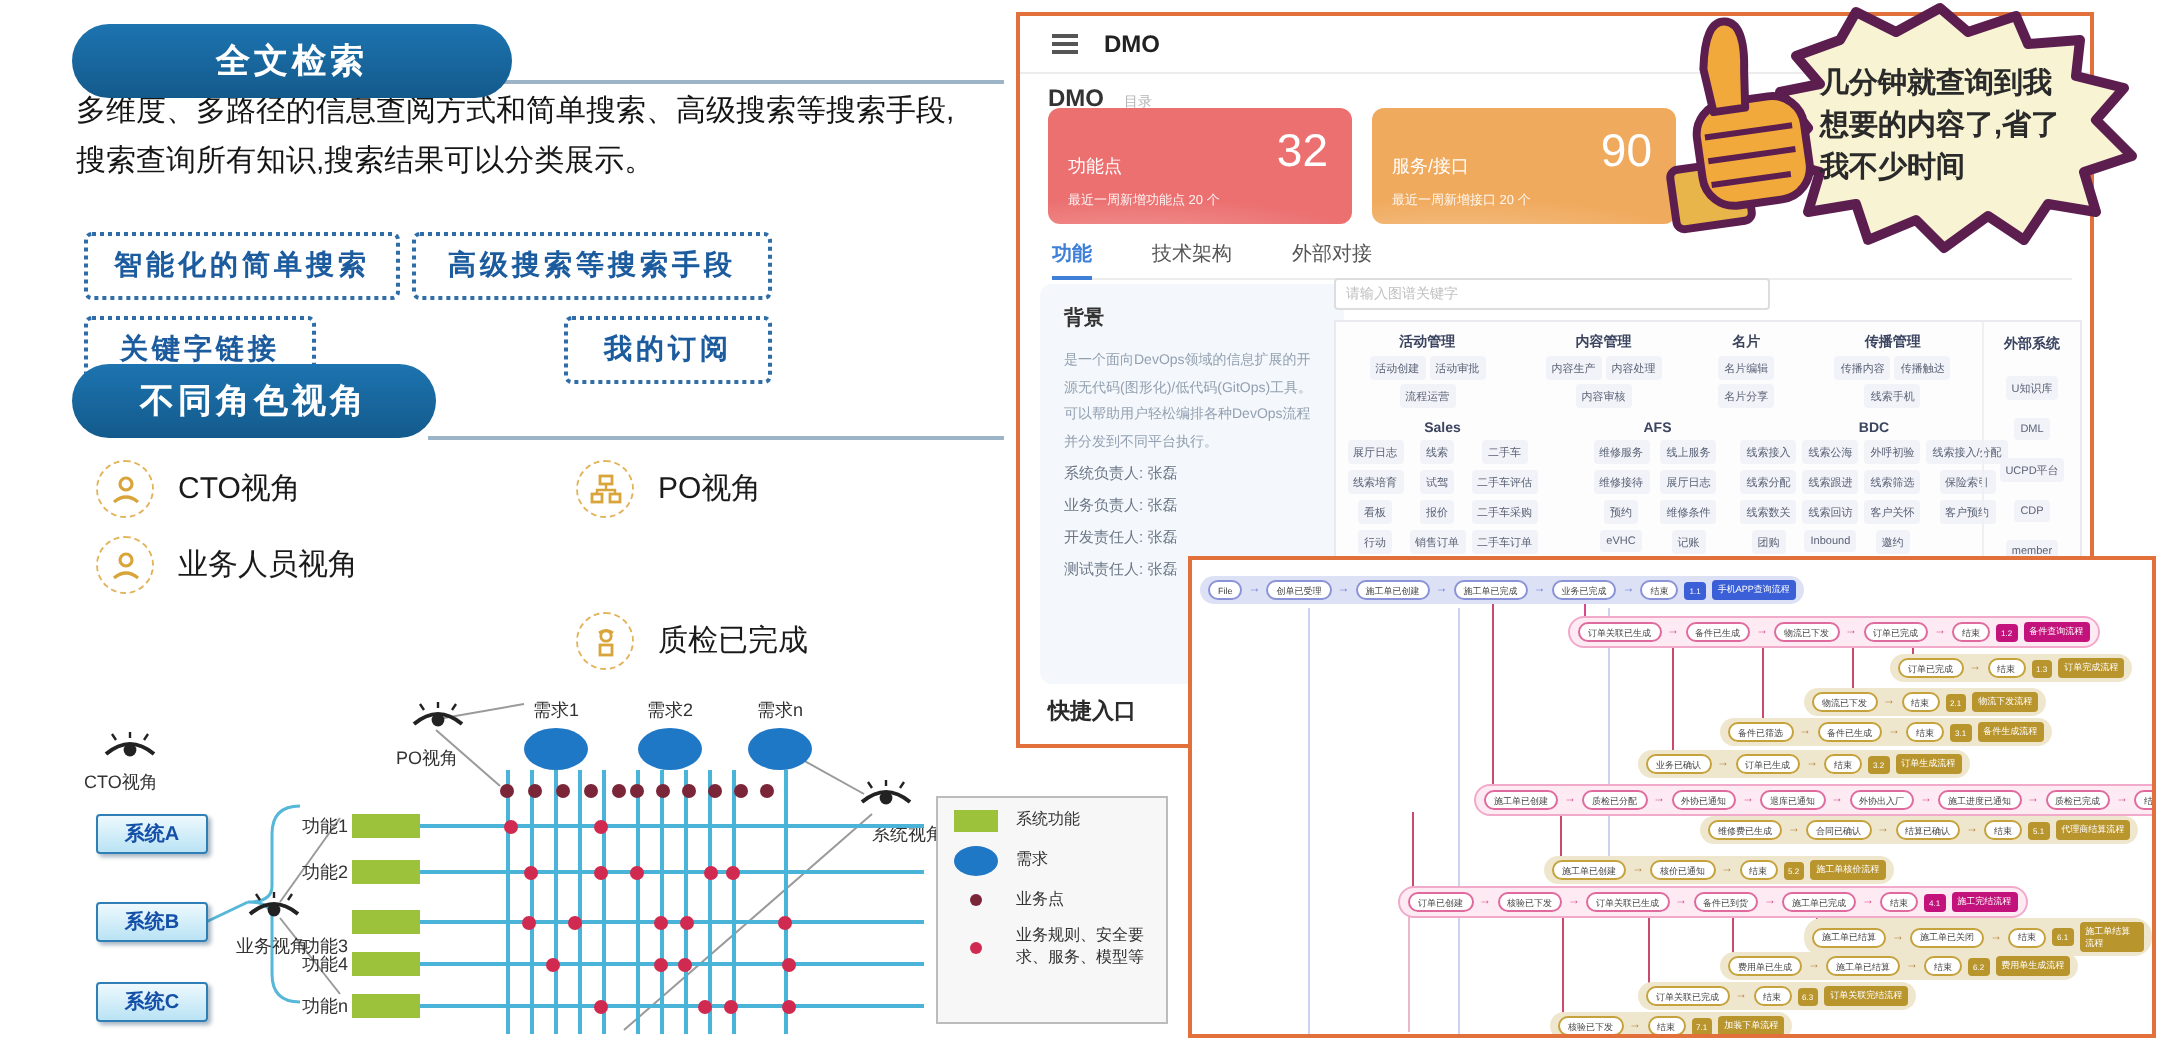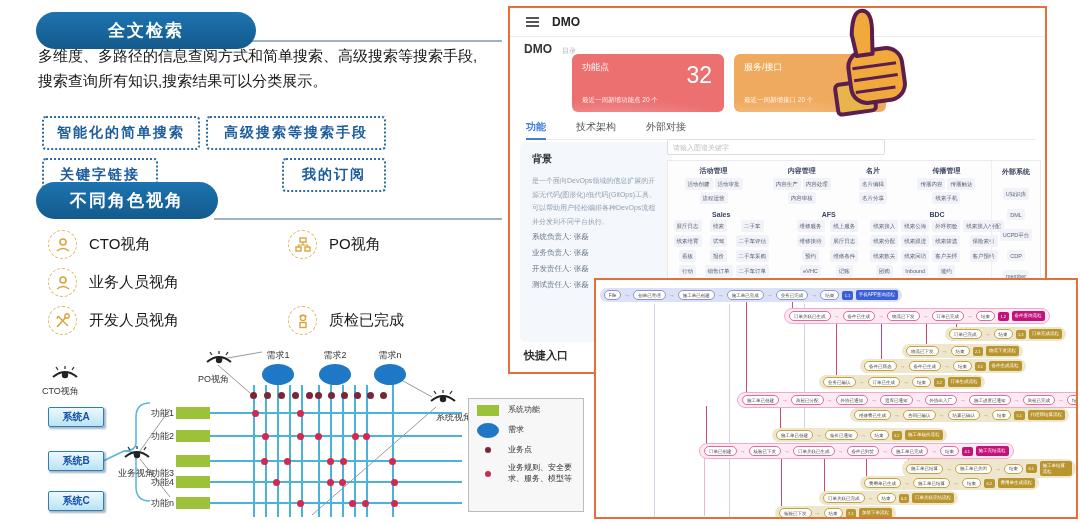--- a/index.html
+++ b/index.html
@@ -46,22 +46,22 @@
   
   #dash{position:absolute;left:508px;top:6px;width:539px;height:368px;background:#fff;
         border:2px solid #e2703a;box-sizing:border-box;overflow:hidden;z-index:10;}
   #dash-head{position:absolute;left:0;top:0;width:100%;height:28px;border-bottom:1px solid #ececec;}
   #hamburger{position:absolute;left:16px;top:9px;width:13px;height:10px;cursor:pointer;}
   #hamburger i{display:block;height:1.5px;background:#555;margin-bottom:2.5px;}
   #dash-title{position:absolute;left:42px;top:7px;font-size:12px;font-weight:bold;color:#222;}
   #crumb{position:absolute;left:14px;top:34px;font-size:12px;font-weight:bold;color:#333;}
   #crumb-sub{position:absolute;left:52px;top:38px;font-size:7px;color:#b5b5b5;}
   .stat-card{position:absolute;width:152px;height:58px;border-radius:6px;color:#fff;
-             padding:7px 10px;box-sizing:border-box;
-             background-image:radial-gradient(130% 65% at 28% 118%,rgba(255,255,255,.28),transparent 62%);margin-left:48px;}
+             padding:23px 10px;box-sizing:border-box;
+             background-image:radial-gradient(130% 65% at 28% 118%,rgba(255,255,255,.28),transparent 62%);}
   .sc-title{font-size:9px;}
   .sc-num{position:absolute;right:12px;top:8px;font-size:23px;font-weight:500;}
   .sc-sub{position:absolute;left:10px;bottom:7px;font-size:6.5px;opacity:.92;}
   #tabs{position:absolute;left:16px;top:112px;width:510px;border-bottom:1px solid #ececec;
         display:flex;gap:30px;padding-bottom:5px;}
   .tab{font-size:10px;color:#555;cursor:pointer;}
   .tab.active{color:#3f7fd8;font-weight:bold;position:relative;}
   .tab.active::after{content:"";position:absolute;left:0;right:0;bottom:-6px;height:2px;background:#3f7fd8;}
   #bgpanel{position:absolute;left:10px;top:134px;width:152px;height:200px;background:#f4f8fc;
            border-radius:6px;padding:10px 12px;box-sizing:border-box;}
@@ -150,30 +150,20 @@
     <span class="role-label">PO视角</span>
   </div>
   <div class="role-item" style="left:48px;top:268px;">
     <span class="role-icon">
         <svg width="16" height="16" viewBox="0 0 16 16">
           <circle cx="8" cy="5" r="3" fill="none" stroke="#d9a53a" stroke-width="1.6"></circle>
           <path d="M2,14 Q8,9 14,14" fill="none" stroke="#d9a53a" stroke-width="1.6"></path>
         </svg>
       </span>
     <span class="role-label">业务人员视角</span>
-  </div>
-  <div class="role-item" style="left:48px;top:306px;">
-    <span class="role-icon">
-        <svg width="16" height="16" viewBox="0 0 16 16">
-          <path d="M2,14 L11,4" stroke="#d9a53a" stroke-width="1.6"></path>
-          <circle cx="12" cy="3" r="2.2" fill="none" stroke="#d9a53a" stroke-width="1.4"></circle>
-          <path d="M3,3 L13,13 M3,3 L2,6" stroke="#d9a53a" stroke-width="1.4"></path>
-        </svg>
-      </span>
-    <span class="role-label">开发人员视角</span>
   </div>
   <div class="role-item" style="left:288px;top:306px;">
     <span class="role-icon">
         <svg width="16" height="16" viewBox="0 0 16 16">
           <circle cx="8" cy="5" r="2.6" fill="none" stroke="#d9a53a" stroke-width="1.4"></circle>
           <path d="M4.5,3.5 Q8,1 11.5,3.5" fill="none" stroke="#d9a53a" stroke-width="1.4"></path>
           <rect x="5" y="9.5" width="6" height="5" fill="none" stroke="#d9a53a" stroke-width="1.4"></rect>
         </svg>
       </span>
     <span class="role-label">质检已完成</span>
@@ -470,20 +460,26 @@
           <div class="g-title">外部系统</div>
           <div class="g-btn">U知识库</div>
           <div class="g-btn">DML</div>
           <div class="g-btn">UCPD平台</div>
           <div class="g-btn">CDP</div>
           <div class="g-btn">member</div>
         </div>
     </div>
   </div>
 
+  <div id="bubble">
+    <svg width="208" height="130" viewBox="0 0 208 130">
+      <polygon points="36,28 58,20 66,6 86,16 108,4 122,16 146,8 152,22 178,20 176,38 200,44 186,60 204,78 180,86 186,106 162,102 150,120 132,108 110,124 96,110 72,120 66,102 42,106 48,86 26,80 42,64 28,46 48,42" fill="#f8f3d3" stroke="#5b1e4f" stroke-width="5" stroke-linejoin="round"></polygon>
+    </svg>
+    <div id="bubble-text">几分钟就查询到我想要的内容了,省了我不少时间</div>
+  </div>
   <svg id="thumb" viewBox="0 0 92 116">
     <rect x="6" y="74" width="38" height="30" rx="4" fill="#e8b54a" stroke="#5b1e4f" stroke-width="4"></rect>
     <rect x="22" y="44" width="54" height="52" rx="16" fill="#f2a93b" stroke="#5b1e4f" stroke-width="4"></rect>
     <path d="M30,26 Q34,2 44,4 Q54,6 50,30 L48,48 L32,48 Z" fill="#f2a93b" stroke="#5b1e4f" stroke-width="4" stroke-linejoin="round"></path>
     <path d="M26,60 H70 M26,72 H70 M26,84 H66" stroke="#5b1e4f" stroke-width="3" fill="none"></path>
   </svg>
 
   <div id="flow">
       <div class="fc-vline" style="left: 58px; top: 24px; height: 214px; background: rgb(205, 210, 238);"></div>
       <div class="fc-vline" style="left: 133px; top: 24px; height: 214px; background: rgb(205, 210, 238);"></div>

